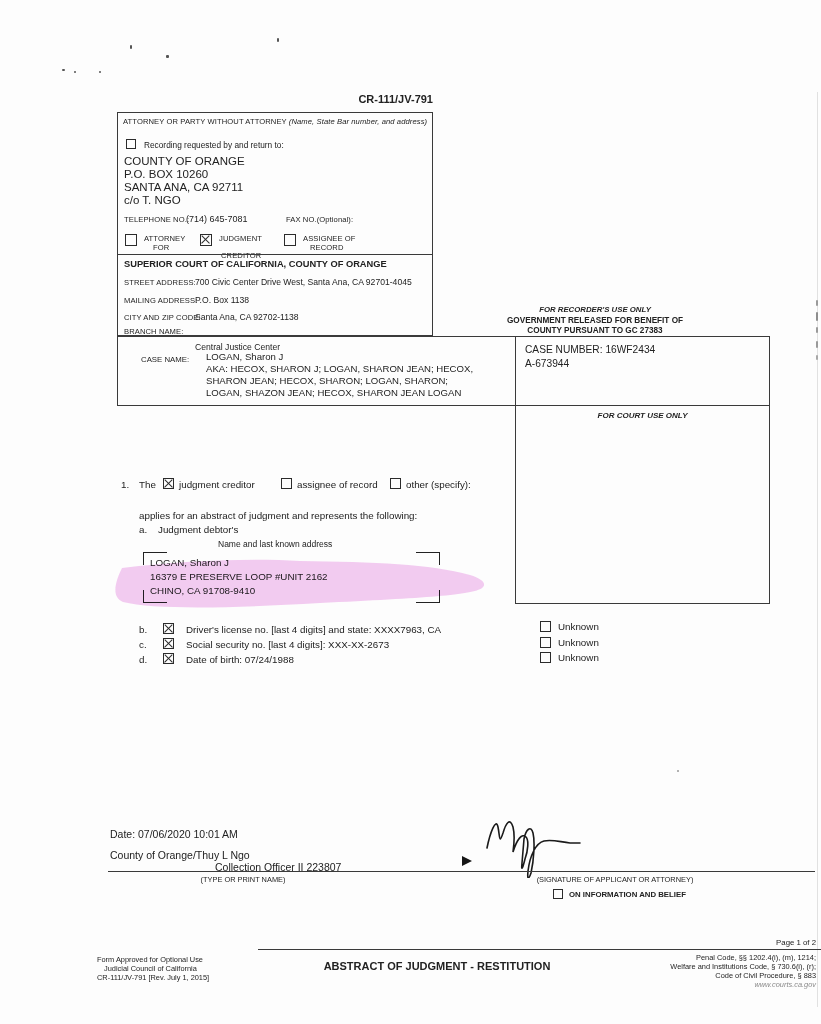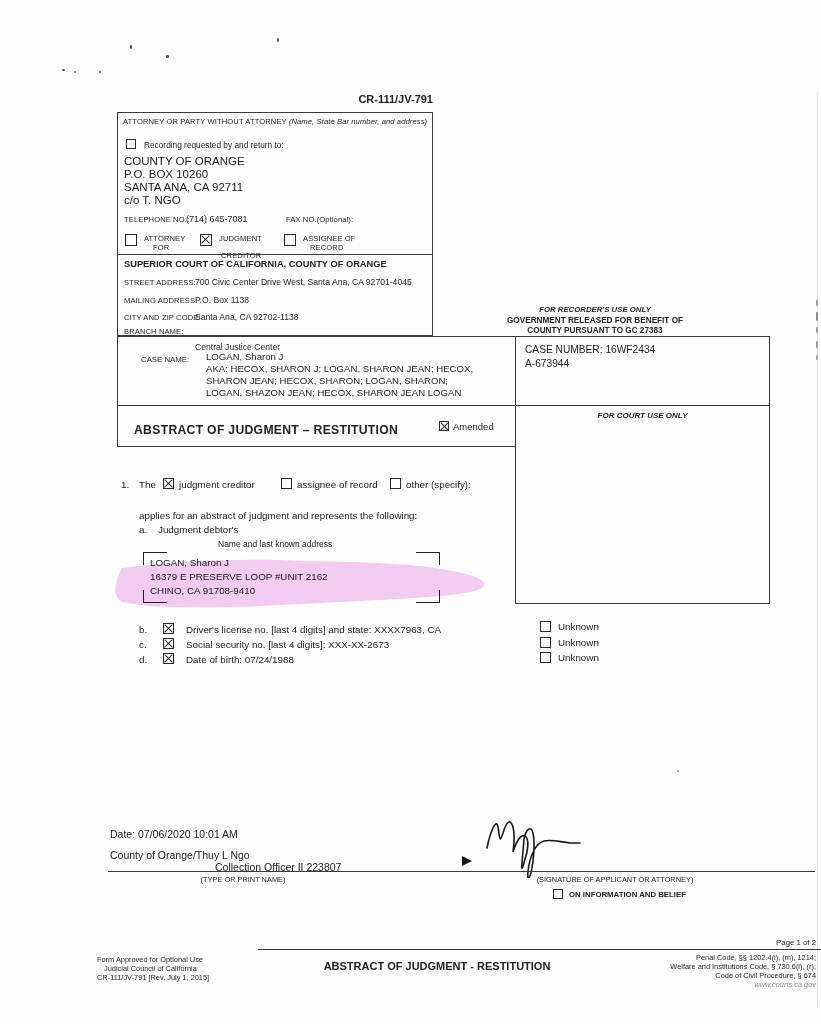--- a/index.html
+++ b/index.html
@@ -94,25 +94,20 @@
     <span class="t" style="left:88px;top:26px;font-size:9.6px;">AKA: HECOX, SHARON J; LOGAN, SHARON JEAN; HECOX,</span>
     <span class="t" style="left:88px;top:38px;font-size:9.6px;">SHARON JEAN; HECOX, SHARON; LOGAN, SHARON;</span>
     <span class="t" style="left:88px;top:50px;font-size:9.6px;">LOGAN, SHAZON JEAN; HECOX, SHARON JEAN LOGAN</span>
   </div>
 
   <div class="box" style="left:515px;top:336px;width:255px;height:70px;">
     <span class="t" style="left:9px;top:7px;font-size:10.2px;">CASE NUMBER: 16WF2434</span>
     <span class="t" style="left:9px;top:21px;font-size:10.2px;">A-673944</span>
   </div>
 
-  <div class="box" style="left:117px;top:406px;width:398px;height:41px;border-top:none;border-right:none;">
-    <span class="t" style="left:16px;top:17px;font-weight:bold;font-size:12.2px;letter-spacing:0.3px;">ABSTRACT OF JUDGMENT – RESTITUTION</span>
-    <span class="cb checked" style="left:321px;top:15px;width:10px;height:10px;"></span>
-    <span class="t" style="left:335px;top:15px;font-size:9.5px;">Amended</span>
-  </div>
 
   <div class="box" style="left:515px;top:406px;width:255px;height:198px;border-top:none;">
     <span class="t" style="left:0;top:5px;width:253px;text-align:center;font-style:italic;font-weight:bold;font-size:8px;">FOR COURT USE ONLY</span>
   </div>
 
   <span class="t body-text" style="left:121px;top:479px;">1.</span>
   <span class="t body-text" style="left:139px;top:479px;">The</span>
   <span class="cb checked" style="left:163px;top:478px;"></span>
   <span class="t body-text" style="left:179px;top:479px;">judgment creditor</span>
   <span class="cb" style="left:281px;top:478px;"></span>
@@ -179,16 +174,16 @@
   <div class="hline" style="left:258px;top:949px;width:563px;border-top-width:1.2px;"></div>
 
   <div class="t tiny" style="left:97px;top:955px;">Form Approved for Optional Use</div>
   <div class="t tiny" style="left:104px;top:964px;">Judicial Council of California</div>
   <div class="t tiny" style="left:97px;top:973px;">CR-111/JV-791 [Rev. July 1, 2015]</div>
 
   <div class="t" style="left:277px;top:960px;width:320px;text-align:center;font-weight:bold;font-size:11px;">ABSTRACT OF JUDGMENT - RESTITUTION</div>
 
   <div class="t tiny" style="left:520px;top:953px;width:296px;text-align:right;">Penal Code, §§ 1202.4(i), (m), 1214;</div>
   <div class="t tiny" style="left:520px;top:962px;width:296px;text-align:right;">Welfare and Institutions Code, § 730.6(i), (r);</div>
-  <div class="t tiny" style="left:520px;top:971px;width:296px;text-align:right;">Code of Civil Procedure, § 674</div>
+  <div class="t tiny" style="left:520px;top:971px;width:296px;text-align:right;">Code of Civil Procedure, § 883</div>
   <div class="t tiny" style="left:520px;top:980px;width:296px;text-align:right;color:#8a8a8a;font-style:italic;">www.courts.ca.gov</div>
 
 </div>
 
 </body></html>

